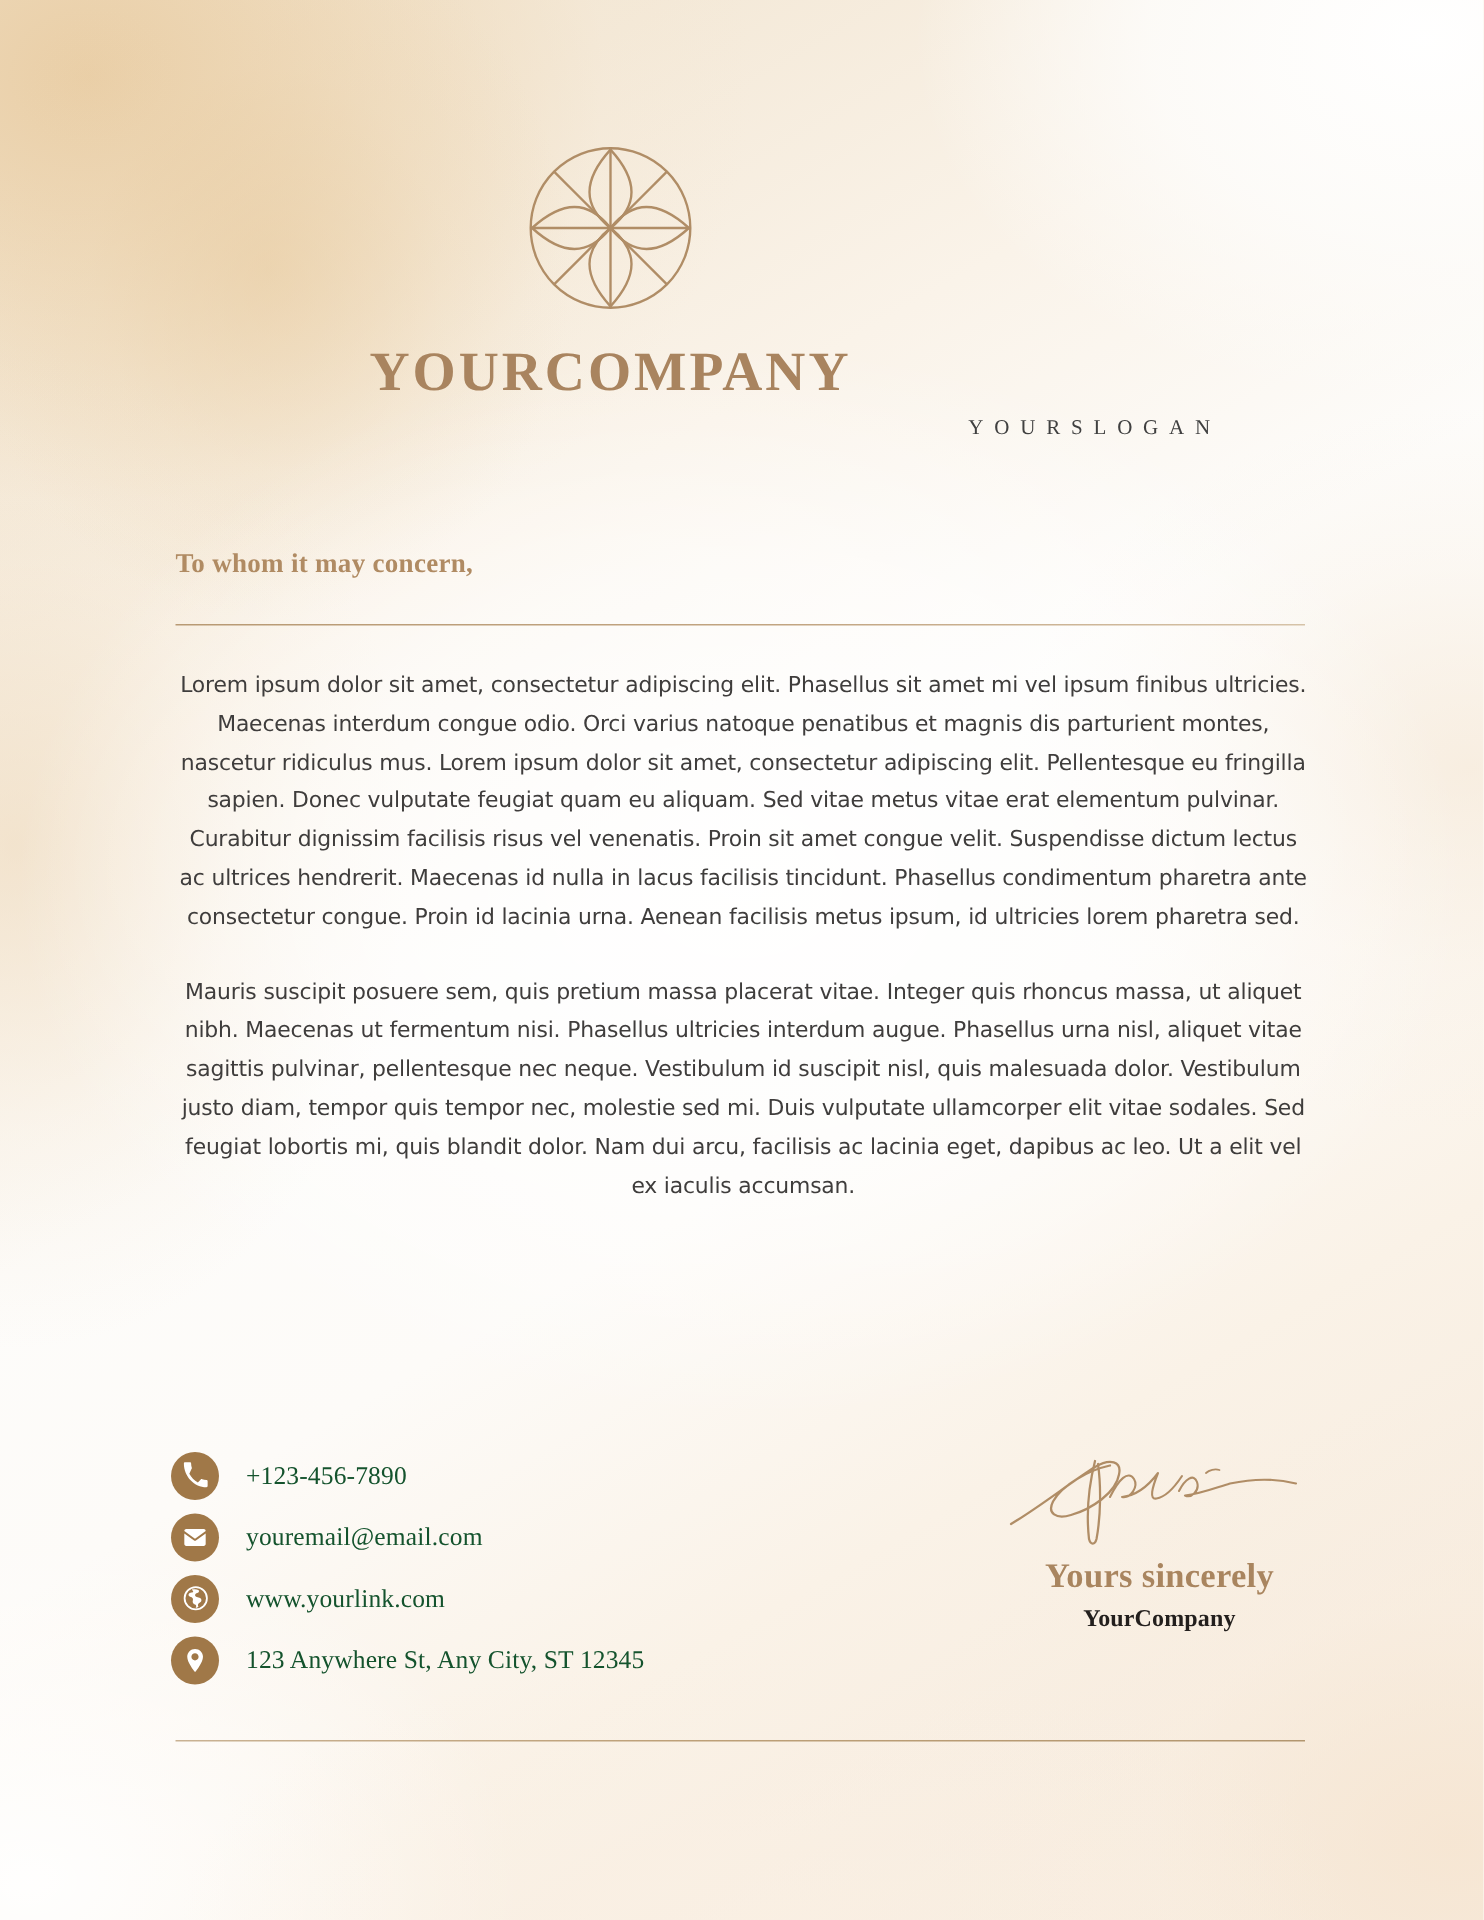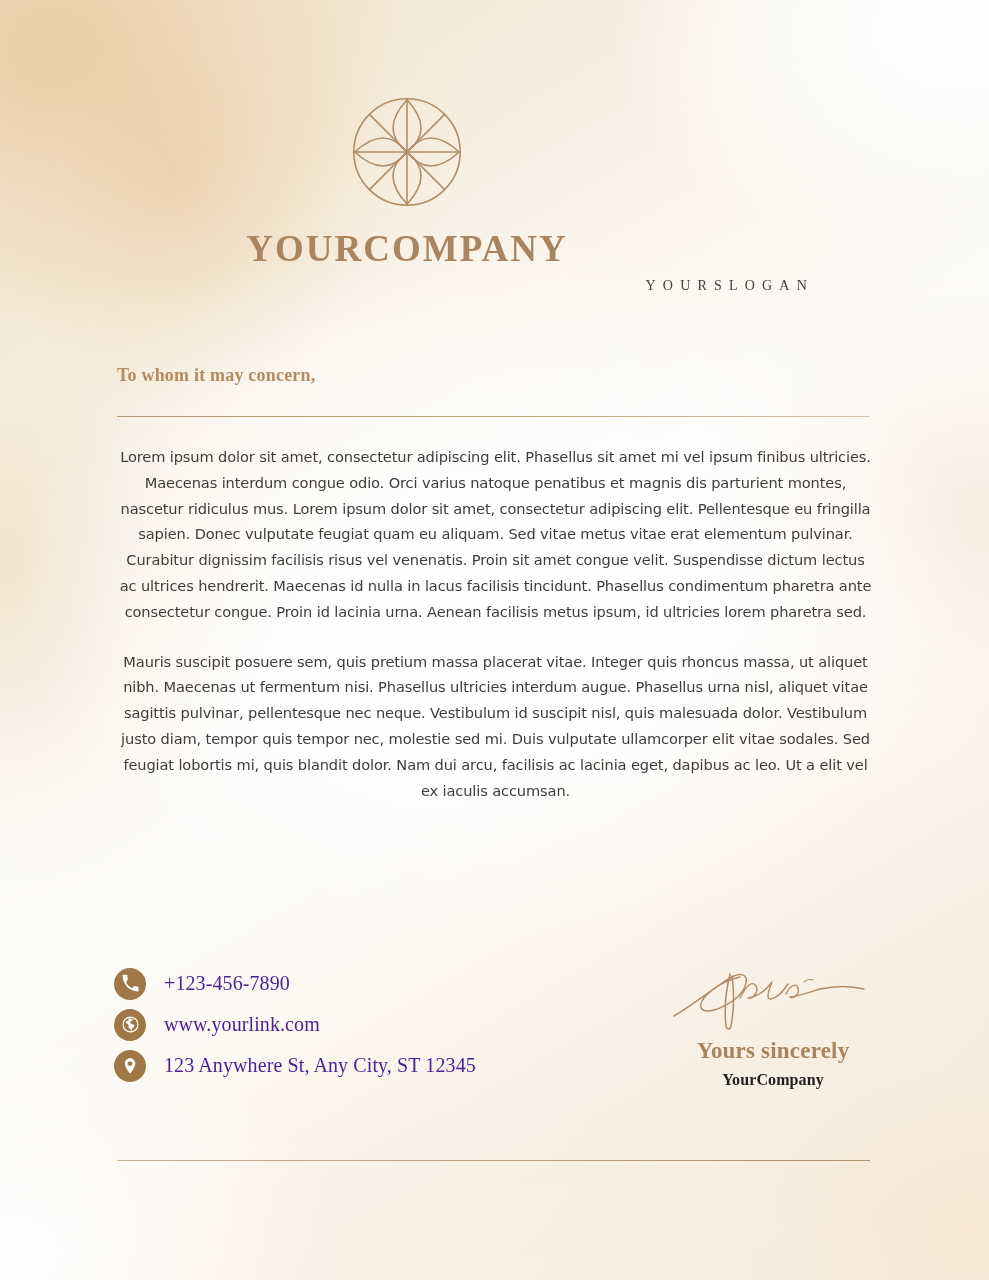--- a/index.html
+++ b/index.html
@@ -193,22 +193,22 @@
     background: #a07848;
     display: flex;
     align-items: center;
     justify-content: center;
     flex: none;
   }
   .contact-icon svg { display: block; }
   .contact-text {
     margin-left: 18px;
     font-family: "Liberation Serif", serif;
-    font-size: 20px;
-    color: #4c1d95;
+    font-size: 17px;
+    color: #14532d;
     letter-spacing: 0.1px;
     white-space: nowrap;
   }
 
   
   .signature-block {
     position: absolute;
     left: 648px;
     top: 968px;
     width: 250px;
@@ -306,20 +306,29 @@
 
       <div class="contact-row">
         <span class="contact-icon">
           <svg width="19" height="19" viewBox="0 0 24 24" fill="#ffffff">
             <path d="M6.6 10.8c1.6 3.1 4.1 5.6 7.2 7.2l2.4-2.4c.3-.3.8-.4 1.2-.3 1.1.4 2.3.6 3.6.6.6 0 1 .4 1 1V21c0 .6-.4 1-1 1C10.9 22 2 13.1 2 2c0-.6.4-1 1-1h4.1c.6 0 1 .4 1 1 0 1.2.2 2.4.6 3.6.1.4 0 .8-.3 1.2L6.6 10.8z"></path>
           </svg>
         </span>
         <span class="contact-text">+123-456-7890</span>
       </div>
 
+      <div class="contact-row">
+        <span class="contact-icon">
+          <svg width="18" height="18" viewBox="0 0 24 24" fill="#ffffff">
+            <path d="M2.5 6.2c0-.9.8-1.7 1.7-1.7h15.6c.9 0 1.7.8 1.7 1.7L12 13 2.5 6.2z"></path>
+            <path d="M21.5 8.4v9.4c0 .9-.8 1.7-1.7 1.7H4.2c-.9 0-1.7-.8-1.7-1.7V8.4l9 6.4c.3.2.7.2 1 0l9-6.4z"></path>
+          </svg>
+        </span>
+        <span class="contact-text">youremail@email.com</span>
+      </div>
 
       <div class="contact-row">
         <span class="contact-icon">
           <svg width="19" height="19" viewBox="0 0 24 24">
             <circle cx="12" cy="12" r="9.4" fill="none" stroke="#ffffff" stroke-width="1.5"></circle>
             <path fill="#ffffff" d="M9.1 3.6c-.6.9-.2 1.7.4 2.1.7.5.3 1.4-.5 1.5-.9.1-1.9.1-2.6.7-.8.7-.5 1.9.2 2.5.8.7 1.9.6 2.6 1.3.6.6.5 1.6.3 2.4-.3 1 .1 2.1.9 2.7.6.4 1.4.5 1.8 1.1.4.7.1 1.6-.3 2.3.9-.2 1.7-.6 2.4-1.1-.5-.7-.6-1.7-.1-2.4.5-.8 1.5-1 2.1-1.7.5-.6.6-1.5.3-2.2-.4-.9-1.4-1.3-2.3-1.5-.9-.2-1.9-.3-2.5-1-.5-.6-.4-1.6.2-2.1.7-.6 1.8-.5 2.4-1.2.4-.5.4-1.2.1-1.8-1-.5-2.1-.8-3.3-.8-.7 0-1.4.1-2.1.2z"></path>
           </svg>
         </span>
         <span class="contact-text">www.yourlink.com</span>
       </div>

